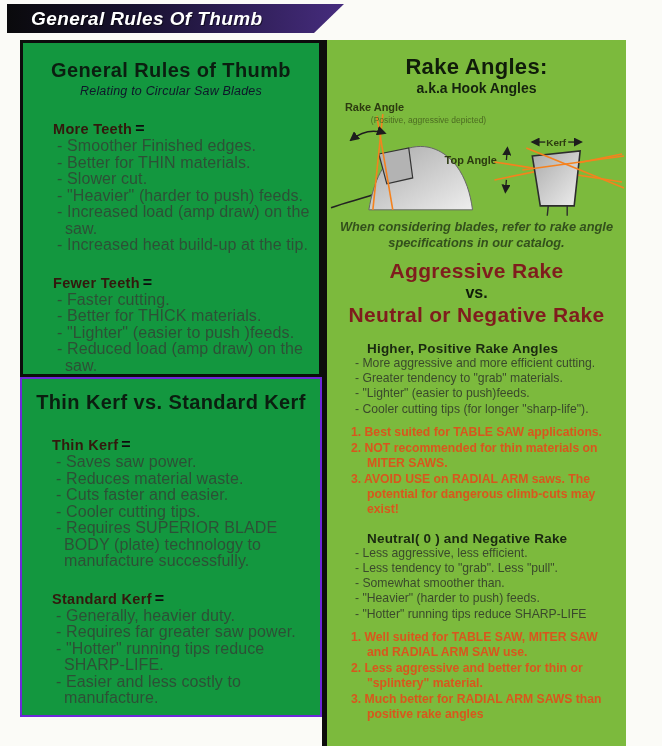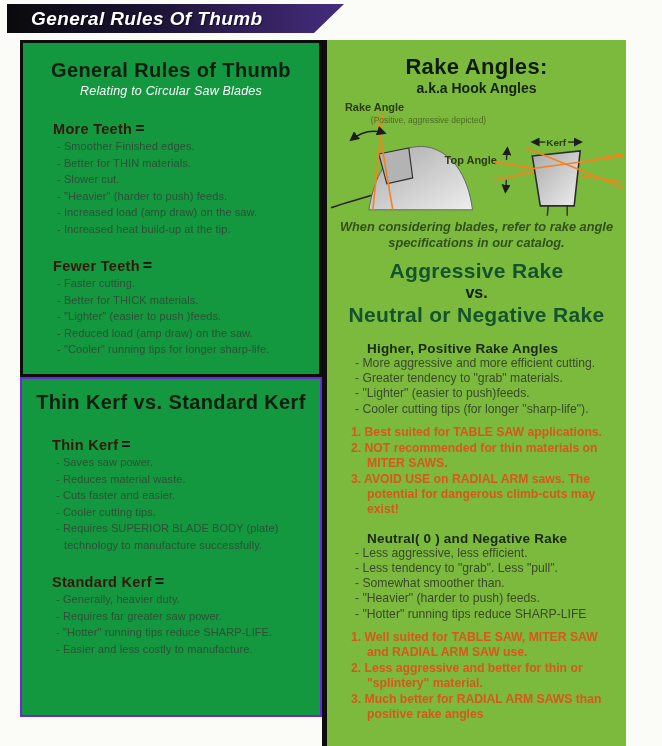--- a/index.html
+++ b/index.html
@@ -19,33 +19,33 @@
     color:#ffffff;font-weight:bold;font-style:italic;font-size:19px;
     letter-spacing:.4px;text-shadow:1px 1px 0 rgba(0,0,0,.55);
   }
   
   .box{position:absolute;box-sizing:border-box;overflow:hidden;}
   #box1{left:20px;top:40px;width:302px;height:337px;background:#13973f;border:3px solid #0c0d0c;}
   #box2{left:20px;top:377px;width:302px;height:340px;background:#13973f;border:2px solid #6d28d9;}
   #rbox{left:322px;top:40px;width:304px;height:719px;background:#7cba3d;border-left:5px solid #0c0d0c;}
   
   .ltitle{text-align:center;font-size:20px;font-weight:bold;color:#0b1e10;margin-top:16px;letter-spacing:.4px;}
-  .lsub{text-align:center;font-style:italic;font-size:12.5px;color:#ffffff;margin-top:2px;letter-spacing:.2px;}
+  .lsub{text-align:center;font-style:italic;font-size:12.5px;color:#0f172a;margin-top:2px;letter-spacing:.2px;}
   .lsec{margin:22px 2px 0 30px;}
   .lsec + .lsec{margin-top:20px;}
   .lsec-h{font-size:14.5px;font-weight:bold;color:#33190d;letter-spacing:.3px;}
   .lsec-h .eq{color:#0d0d0d;font-size:16px;margin-left:3px;}
-  .lli{font-size:11px;color:#2d5036;line-height:16.5px;padding-left:12px;text-indent:-8px;letter-spacing:.1px;}
+  .lli{font-size:16px;color:#2d5036;line-height:16.5px;padding-left:12px;text-indent:-8px;letter-spacing:.1px;}
   #box2 .ltitle{margin-top:12px;}
   
   .rtitle{text-align:center;font-weight:bold;font-size:22px;color:#101c0a;margin-top:14px;letter-spacing:.3px;}
   .rsub{text-align:center;font-weight:bold;font-size:14px;color:#15230e;margin-top:0;}
   svg.diagram{display:block;margin:2px auto 0;}
   .rnote{text-align:center;font-style:italic;font-size:12.8px;color:#33501c;margin-top:3px;line-height:16px;font-weight:bold;}
-  .vs1,.vs3{text-align:center;font-weight:bold;font-size:21px;color:#14532d;letter-spacing:.3px;}
+  .vs1,.vs3{text-align:center;font-weight:bold;font-size:21px;color:#7f1d1d;letter-spacing:.3px;}
   .vs1{margin-top:8px;}
   .vs2{text-align:center;font-weight:bold;font-size:16px;color:#101c0a;margin-top:1px;}
   .vs3{margin-top:1px;}
   .rsec{margin:14px 6px 0 24px;}
   .rsec-h{font-weight:bold;font-size:13.5px;color:#1a2910;letter-spacing:.2px;margin-left:16px;}
   .rli{font-size:12.2px;color:#3a492c;line-height:15.2px;padding-left:12px;text-indent:-8px;}
   .rwarn{margin-top:8px;}
   .wli{font-size:12.2px;font-weight:bold;color:#d8571d;line-height:15px;padding-left:16px;text-indent:-16px;margin-top:1px;}
 </style>
 </head>

